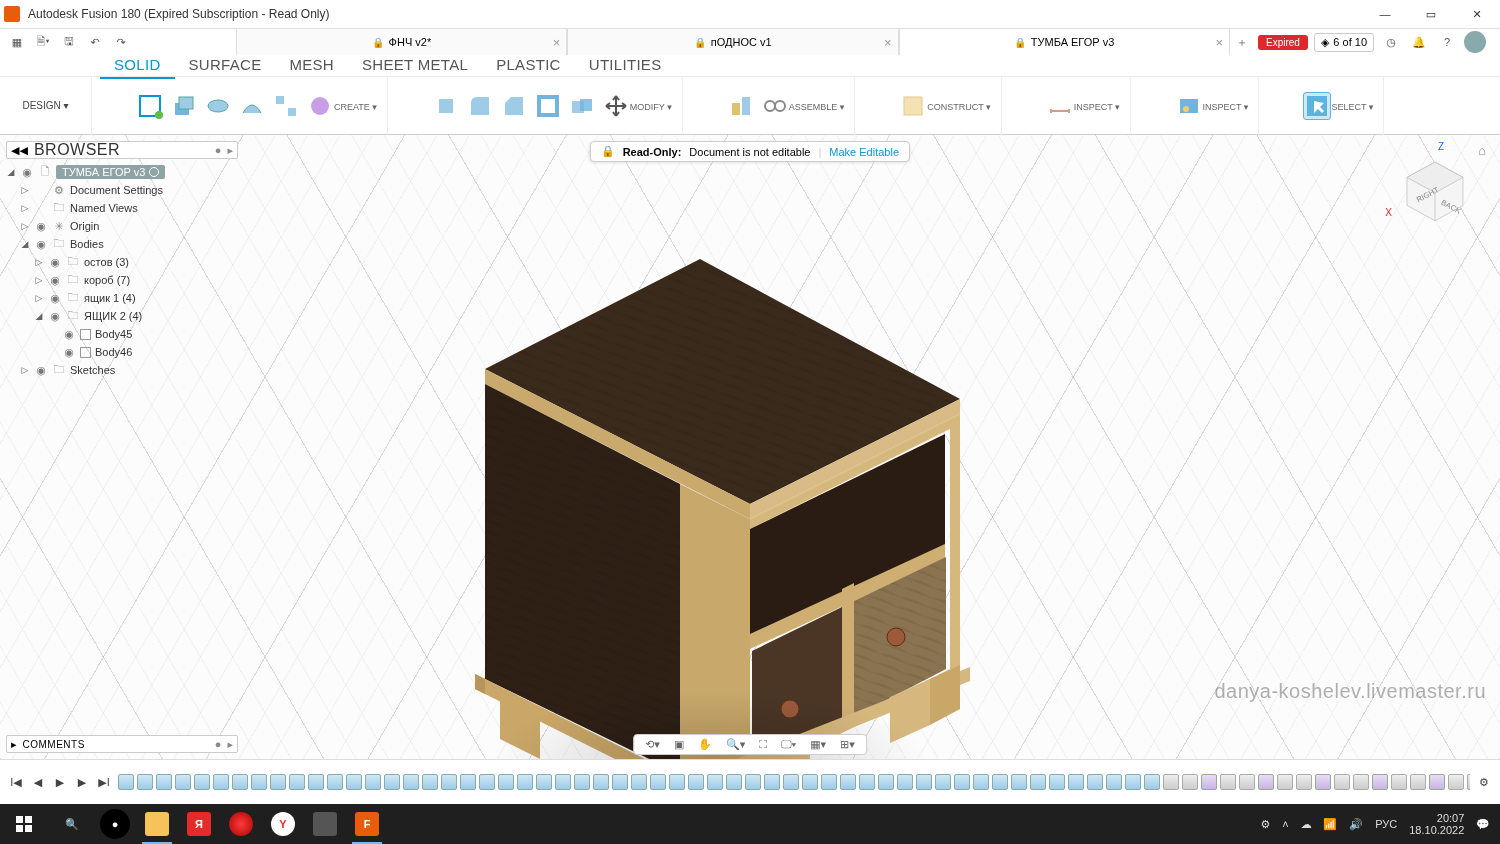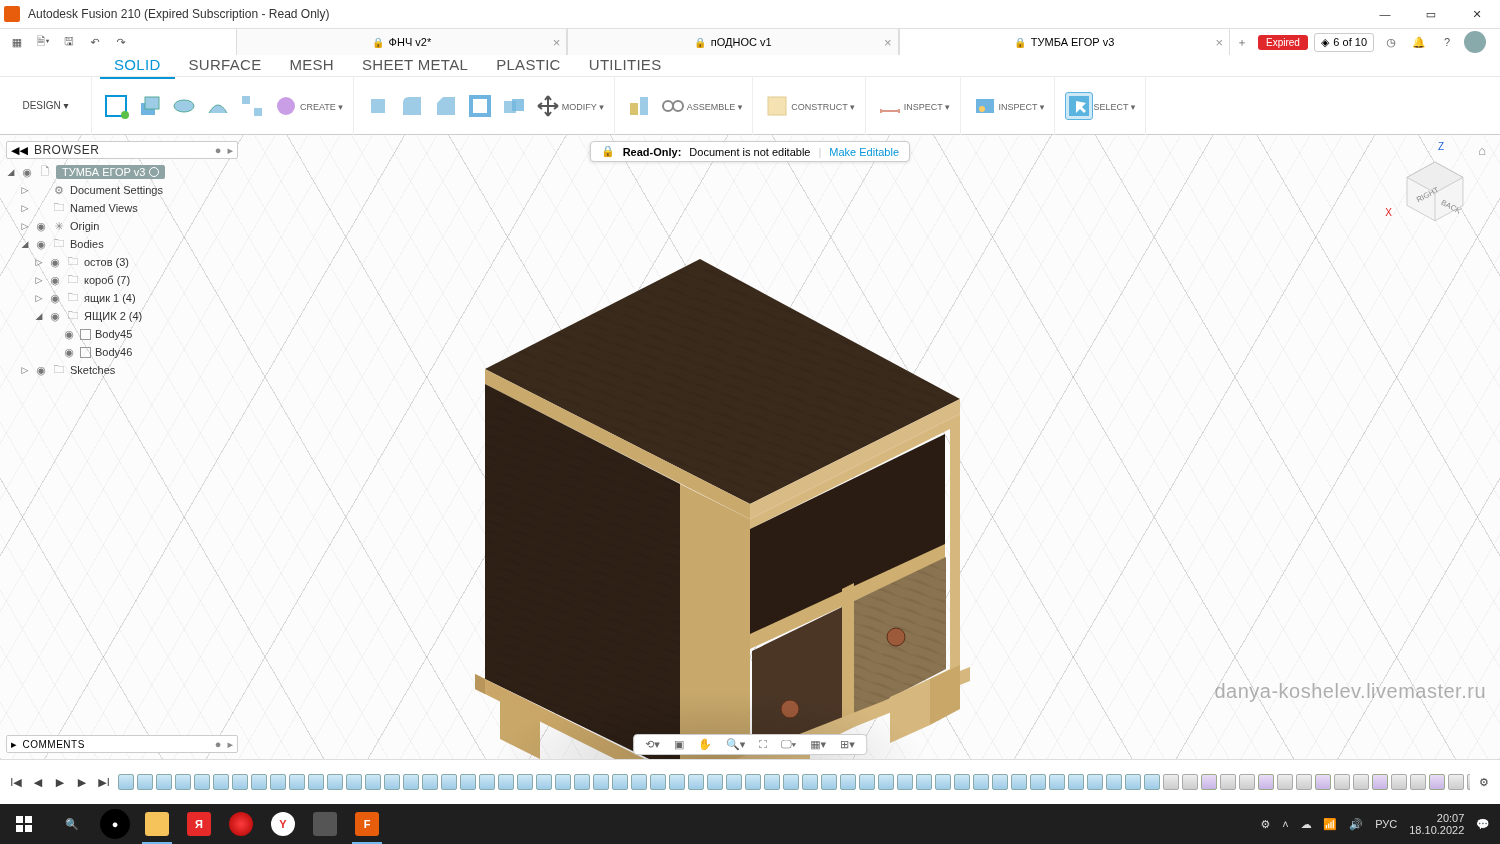--- a/index.html
+++ b/index.html
@@ -19,21 +19,21 @@
 .doc-tab .close { position: absolute; right: 6px; color: #999; font-size: 13px; }
 .new-tab { width: 24px; display: flex; align-items: center; justify-content: center; color: #666; cursor: pointer; }
 .qb-right { display: flex; align-items: center; gap: 6px; padding-right: 8px; }
 .badge-expired { background: #e0272b; color: #fff; padding: 2px 8px; border-radius: 3px; font-size: 10px; cursor: pointer; }
 .badge-count { background: #fff; border: 1px solid #ccc; padding: 2px 6px; border-radius: 3px; font-size: 10px; display: flex; align-items: center; gap: 4px; cursor: pointer; }
 .avatar { width: 22px; height: 22px; border-radius: 50%; background: #8aa; }
 .toolbar-row { display: flex; align-items: center; height: 22px; background: #fff; border-bottom: 1px solid #e8e8e8; }
 .toolbar-tabs { display: flex; margin-left: 100px; }
 .tool-tab { padding: 4px 14px; font-size: 15px; color: #555; cursor: pointer; letter-spacing: 0.3px; }
 .tool-tab.active { color: #0696d7; border-bottom: 2px solid #0696d7; }
-.ribbon { height: 58px; background: #fff; display: flex; align-items: center; border-bottom: 1px solid #ccc; }
+.ribbon { height: 58px; background: #fff; display: flex; align-items: center; border-bottom: 1px solid #ccc; gap: 34px; }
 .design-btn { width: 92px; height: 58px; display: flex; align-items: center; justify-content: center; border-right: 1px solid #eee; font-size: 10px; color: #444; cursor: pointer; }
 .ribbon-group { display: flex; flex-direction: row; align-items: center; padding: 0 10px; border-right: 1px solid #eee; height: 58px; justify-content: center; }
 .ribbon-icons { display: flex; gap: 6px; }
 .ribbon-icon { width: 28px; height: 28px; display: flex; align-items: center; justify-content: center; cursor: pointer; border-radius: 3px; }
 .ribbon-icon.sel { background: #cfe8f6; border: 1px solid #5bb3e0; }
 .ribbon-label { font-size: 9px; color: #666; margin-top: 3px; }
 .workspace { position: relative; height: 624px; background: #fcfcfc; overflow: hidden; }
 .grid-bg { position: absolute; inset: 0; background:
   repeating-linear-gradient(60deg, rgba(0,0,0,0.04) 0 1px, transparent 1px 28px),
   repeating-linear-gradient(-60deg, rgba(0,0,0,0.04) 0 1px, transparent 1px 28px),
@@ -43,21 +43,21 @@
 .readonly-bar { position: absolute; top: 6px; left: 50%; transform: translateX(-50%); background: #fff; border: 1px solid #ccc; border-radius: 4px; padding: 3px 10px; display: flex; align-items: center; gap: 8px; font-size: 10px; box-shadow: 0 1px 3px rgba(0,0,0,.1); }
 .readonly-bar .lk { color: #d9a400; }
 .readonly-bar a { color: #0696d7; cursor: pointer; }
 .viewcube { position: absolute; top: 20px; right: 30px; width: 70px; height: 70px; }
 .viewcube svg { width: 100%; height: 100%; }
 .axis-x { position: absolute; top: 72px; right: 108px; color: #d22; font-size: 10px; }
 .axis-z { position: absolute; top: 6px; right: 56px; color: #26d; font-size: 10px; }
 .axis-home { position: absolute; top: 8px; right: 14px; color: #888; font-size: 13px; }
 .browser { position: absolute; top: 6px; left: 6px; width: 232px; background: rgba(255,255,255,0.0); }
 .browser-head { display: flex; align-items: center; height: 18px; background: #fff; border: 1px solid #ccc; border-radius: 2px; padding: 0 4px; gap: 6px; }
-.browser-head .lbl { font-size: 12px; color: #333; letter-spacing: 0.5px; }
+.browser-head .lbl { font-size: 16px; color: #333; letter-spacing: 0.5px; }
 .browser-head .gear { margin-left: auto; color: #888; }
 .tree { margin-top: 4px; }
 .tree-row { display: flex; align-items: center; height: 18px; gap: 4px; font-size: 10px; color: #333; cursor: pointer; }
 .tree-row .arrow { width: 10px; text-align: center; color: #666; font-size: 9px; }
 .tree-row .eye { width: 14px; text-align: center; color: #777; font-size: 11px; }
 .tree-row .folder { width: 14px; text-align: center; color: #888; }
 .tree-row.root .tag { background: #8ea3a3; color: #fff; padding: 1px 6px; border-radius: 2px; display: flex; align-items: center; gap: 4px; }
 .tree-row.root .ring { width: 10px; height: 10px; border: 1.5px solid #fff; border-radius: 50%; display: inline-block; }
 .indent-1 { padding-left: 14px; }
 .indent-2 { padding-left: 28px; }
@@ -85,21 +85,21 @@
 .tb-right { margin-left: auto; display: flex; align-items: center; color: #ddd; gap: 12px; padding-right: 10px; height: 40px; }
 .watermark { position: absolute; right: 14px; bottom: 56px; color: rgba(80,80,80,0.45); font-size: 20px; letter-spacing: 0.5px; pointer-events: none; }
 svg { display: block; }
 </style>
 </head>
 <body>
 
 <div class="titlebar">
   <div class="titlebar-left">
     <div class="app-icon"></div>
-    <div class="title-text">Autodesk Fusion 210 (Expired Subscription - Read Only)</div>
+    <div class="title-text">Autodesk Fusion 180 (Expired Subscription - Read Only)</div>
   </div>
   <div class="titlebar-right">
     <div class="win-btn">—</div>
     <div class="win-btn">▭</div>
     <div class="win-btn win-close">✕</div>
   </div>
 </div>
 
 <div class="quickbar">
   <div class="qb-btn">▦</div>

